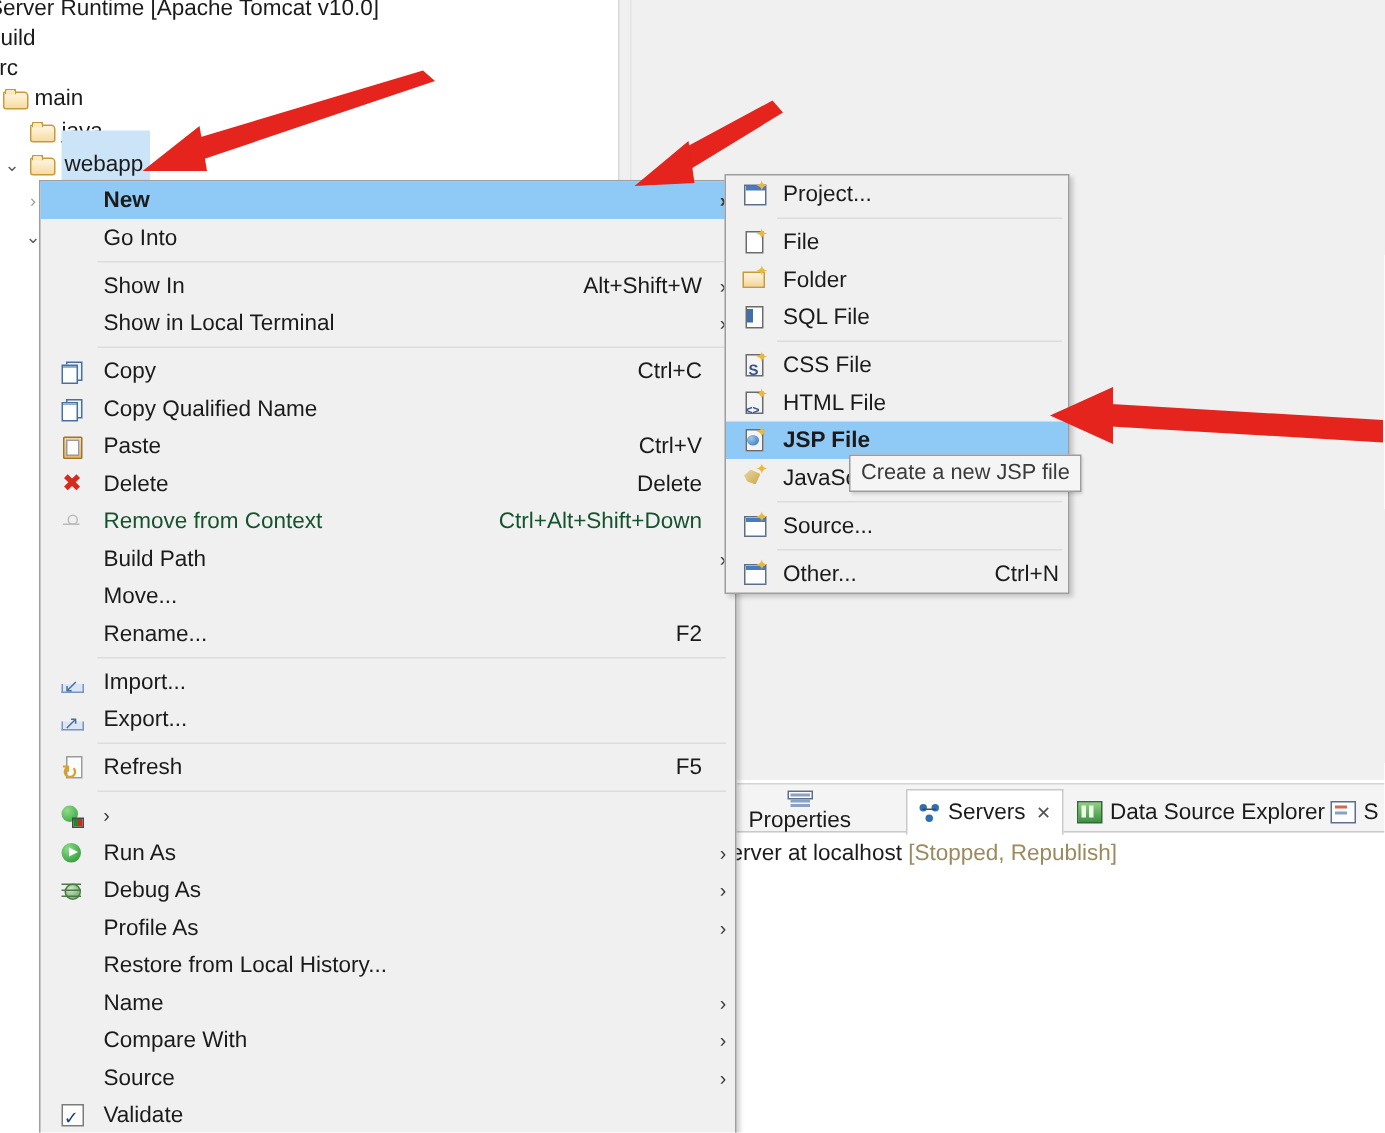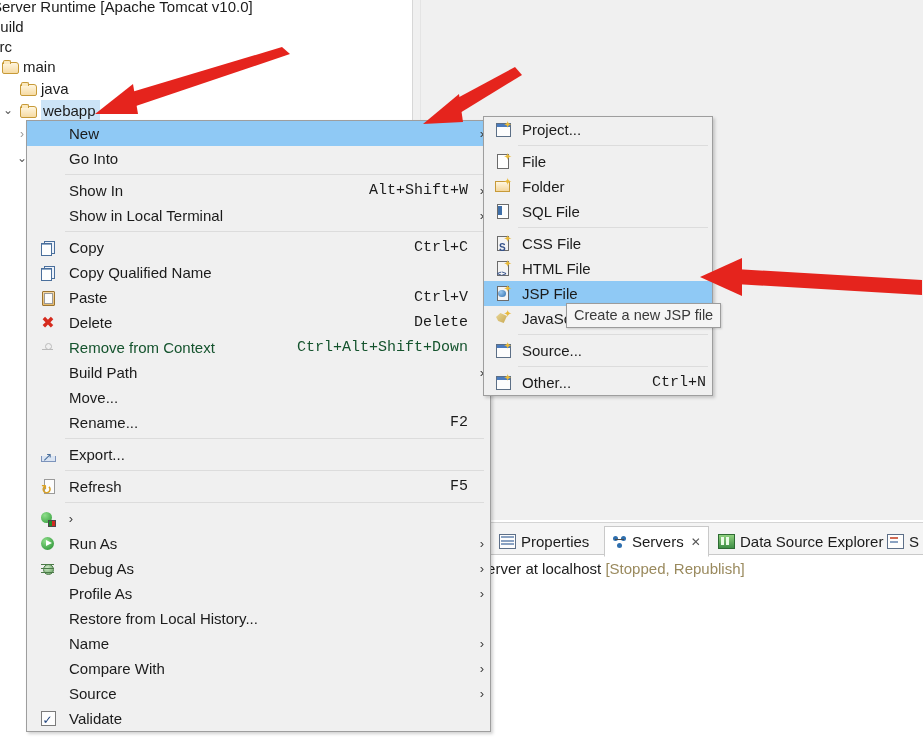--- a/index.html
+++ b/index.html
@@ -15,41 +15,41 @@
   #workbench{position:absolute;inset:0;}
   .tree-pane{position:absolute;left:0;top:0;width:408px;height:755px;background:#ffffff;}
   .editor-pane{position:absolute;left:412px;top:0;right:0;height:520px;background:#f0f0f0;}
   .editor-pane .inner-edge{position:absolute;left:0;top:0;width:1px;height:100%;background:#d7d7d7;}
   .editor-pane .inner-edge2{position:absolute;left:8px;top:0;width:1px;height:515px;background:#e4e4e4;}
 
   
   .tree-row{position:absolute;left:0;height:24px;line-height:24px;white-space:nowrap;
             font-size:15px;color:#1b1b1b;}
   .tree-row .lbl{vertical-align:middle;}
-  .tree-row.sel .lbl{background:#cce4f7;padding:2px 4px 2px 2px;}
+  .tree-row.sel .lbl{background:#cce4f7;padding:14px 4px 2px 2px;}
   .twisty{position:absolute;width:16px;height:24px;line-height:24px;text-align:center;
           color:#5a5a5a;font-size:12px;}
   .folder-ico{display:inline-block;width:17px;height:13px;vertical-align:-2px;position:relative;margin-right:4px;}
   .folder-ico:before{content:"";position:absolute;left:0;top:2px;width:15px;height:10px;
      border:1px solid #c79a38;border-radius:1px 3px 2px 2px;
      background:linear-gradient(#fff6e0,#f6dba4);}
   .folder-ico:after{content:"";position:absolute;left:1px;top:0px;width:6px;height:3px;
      border:1px solid #c79a38;border-bottom:none;border-radius:2px 2px 0 0;background:#fbe9bf;}
 
   
   .menu{position:absolute;background:#f0f0f0;border:1px solid #9e9e9e;
         box-shadow:2px 2px 3px rgba(0,0,0,.18);}
   .mi{position:relative;height:25px;line-height:25px;display:flex;align-items:center;
       white-space:nowrap;cursor:default;}
   .mi .ico{width:30px;min-width:30px;text-align:center;display:flex;align-items:center;
            justify-content:center;height:25px;}
   .mi .label{flex:1;font-size:15px;color:#1b1b1b;padding-left:1px;}
-  .mi .accel{font-size:15px;color:#1b1b1b;padding-right:6px;font-family:Liberation Mono, monospace;}
+  .mi .accel{font-size:15px;color:#1b1b1b;padding-right:6px;}
   .mi .arrow{width:16px;min-width:16px;text-align:center;font-size:13px;color:#3c3c3c;}
-  .mi.hl{background:#8fc9f5;}
+  .mi.hl{background:#8fc9f5;font-weight:bold;}
   .mi.disabled .label,.mi.disabled .accel{color:#14532d;}
   .sep{height:1px;background:#dcdcdc;margin:3px 6px 3px 38px;}
 
   
   #ctx{left:26px;top:120px;width:463px;}
   #ctx .mi{padding-left:6px;}
   #ctx .mi .label{padding-left:6px;}
 
   
   #submenu{left:483px;top:116px;width:228px;}
@@ -192,21 +192,21 @@
   </div>
 
   <div id="bottom">
     <div class="tabstrip">
       <div class="base"></div>
 
       <div class="vtab" style="left:64px;">
         <span>s</span>
       </div>
 
-      <div class="vtab" style="left:80px;">
+      <div class="vtab" style="left:80px;flex-direction:column;">
         <span class="ti props"></span>
         <span>Properties</span>
       </div>
 
       <div class="vtab active" style="left:192px;">
         <span class="ti servers"></span>
         <span>Servers</span>
         <span class="x">✕</span>
       </div>
 
@@ -313,20 +313,27 @@
     </div>
 
     <div class="mi">
       <span class="ico"></span>
       <span class="label">Rename...</span>
       <span class="accel">F2</span>
       <span class="arrow"></span>
     </div>
     <div class="sep"></div>
 
+    <div class="mi">
+      <span class="ico">
+          <i class="i i-imp"></i>
+        </span>
+      <span class="label">Import...</span>
+      <span class="arrow"></span>
+    </div>
 
     <div class="mi">
       <span class="ico">
           <i class="i i-exp"></i>
         </span>
       <span class="label">Export...</span>
       <span class="arrow"></span>
     </div>
     <div class="sep"></div>
 

